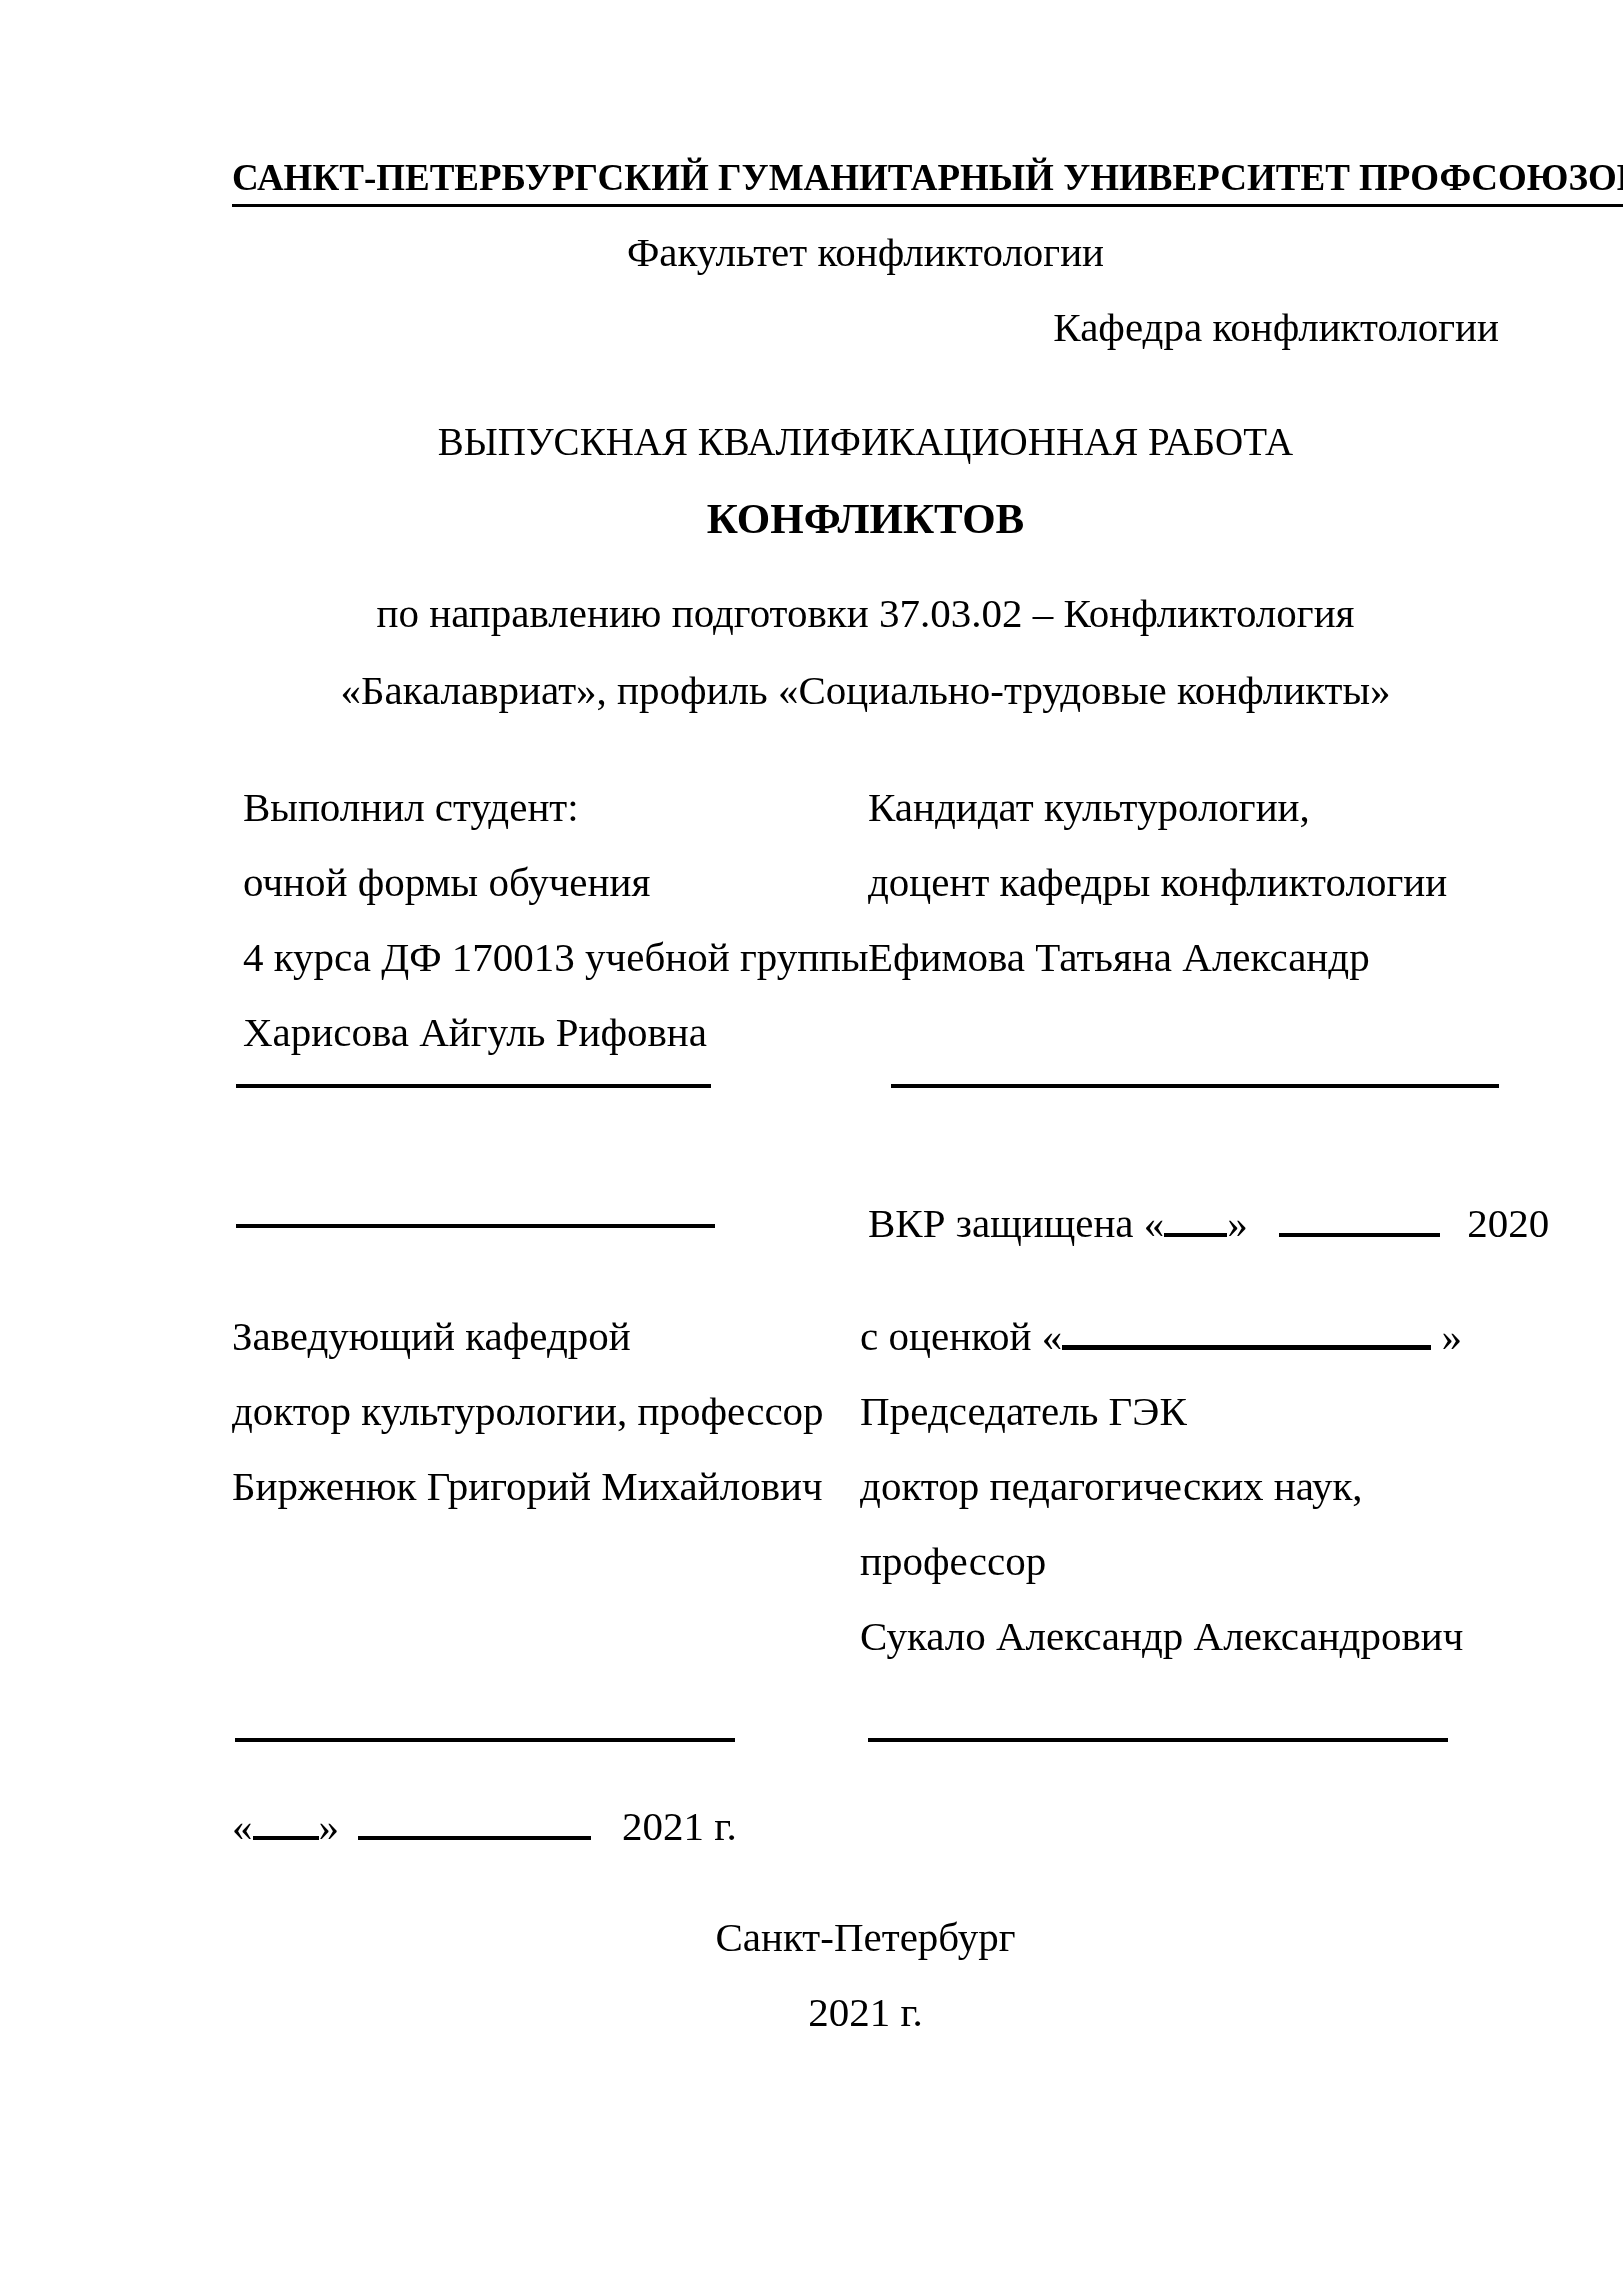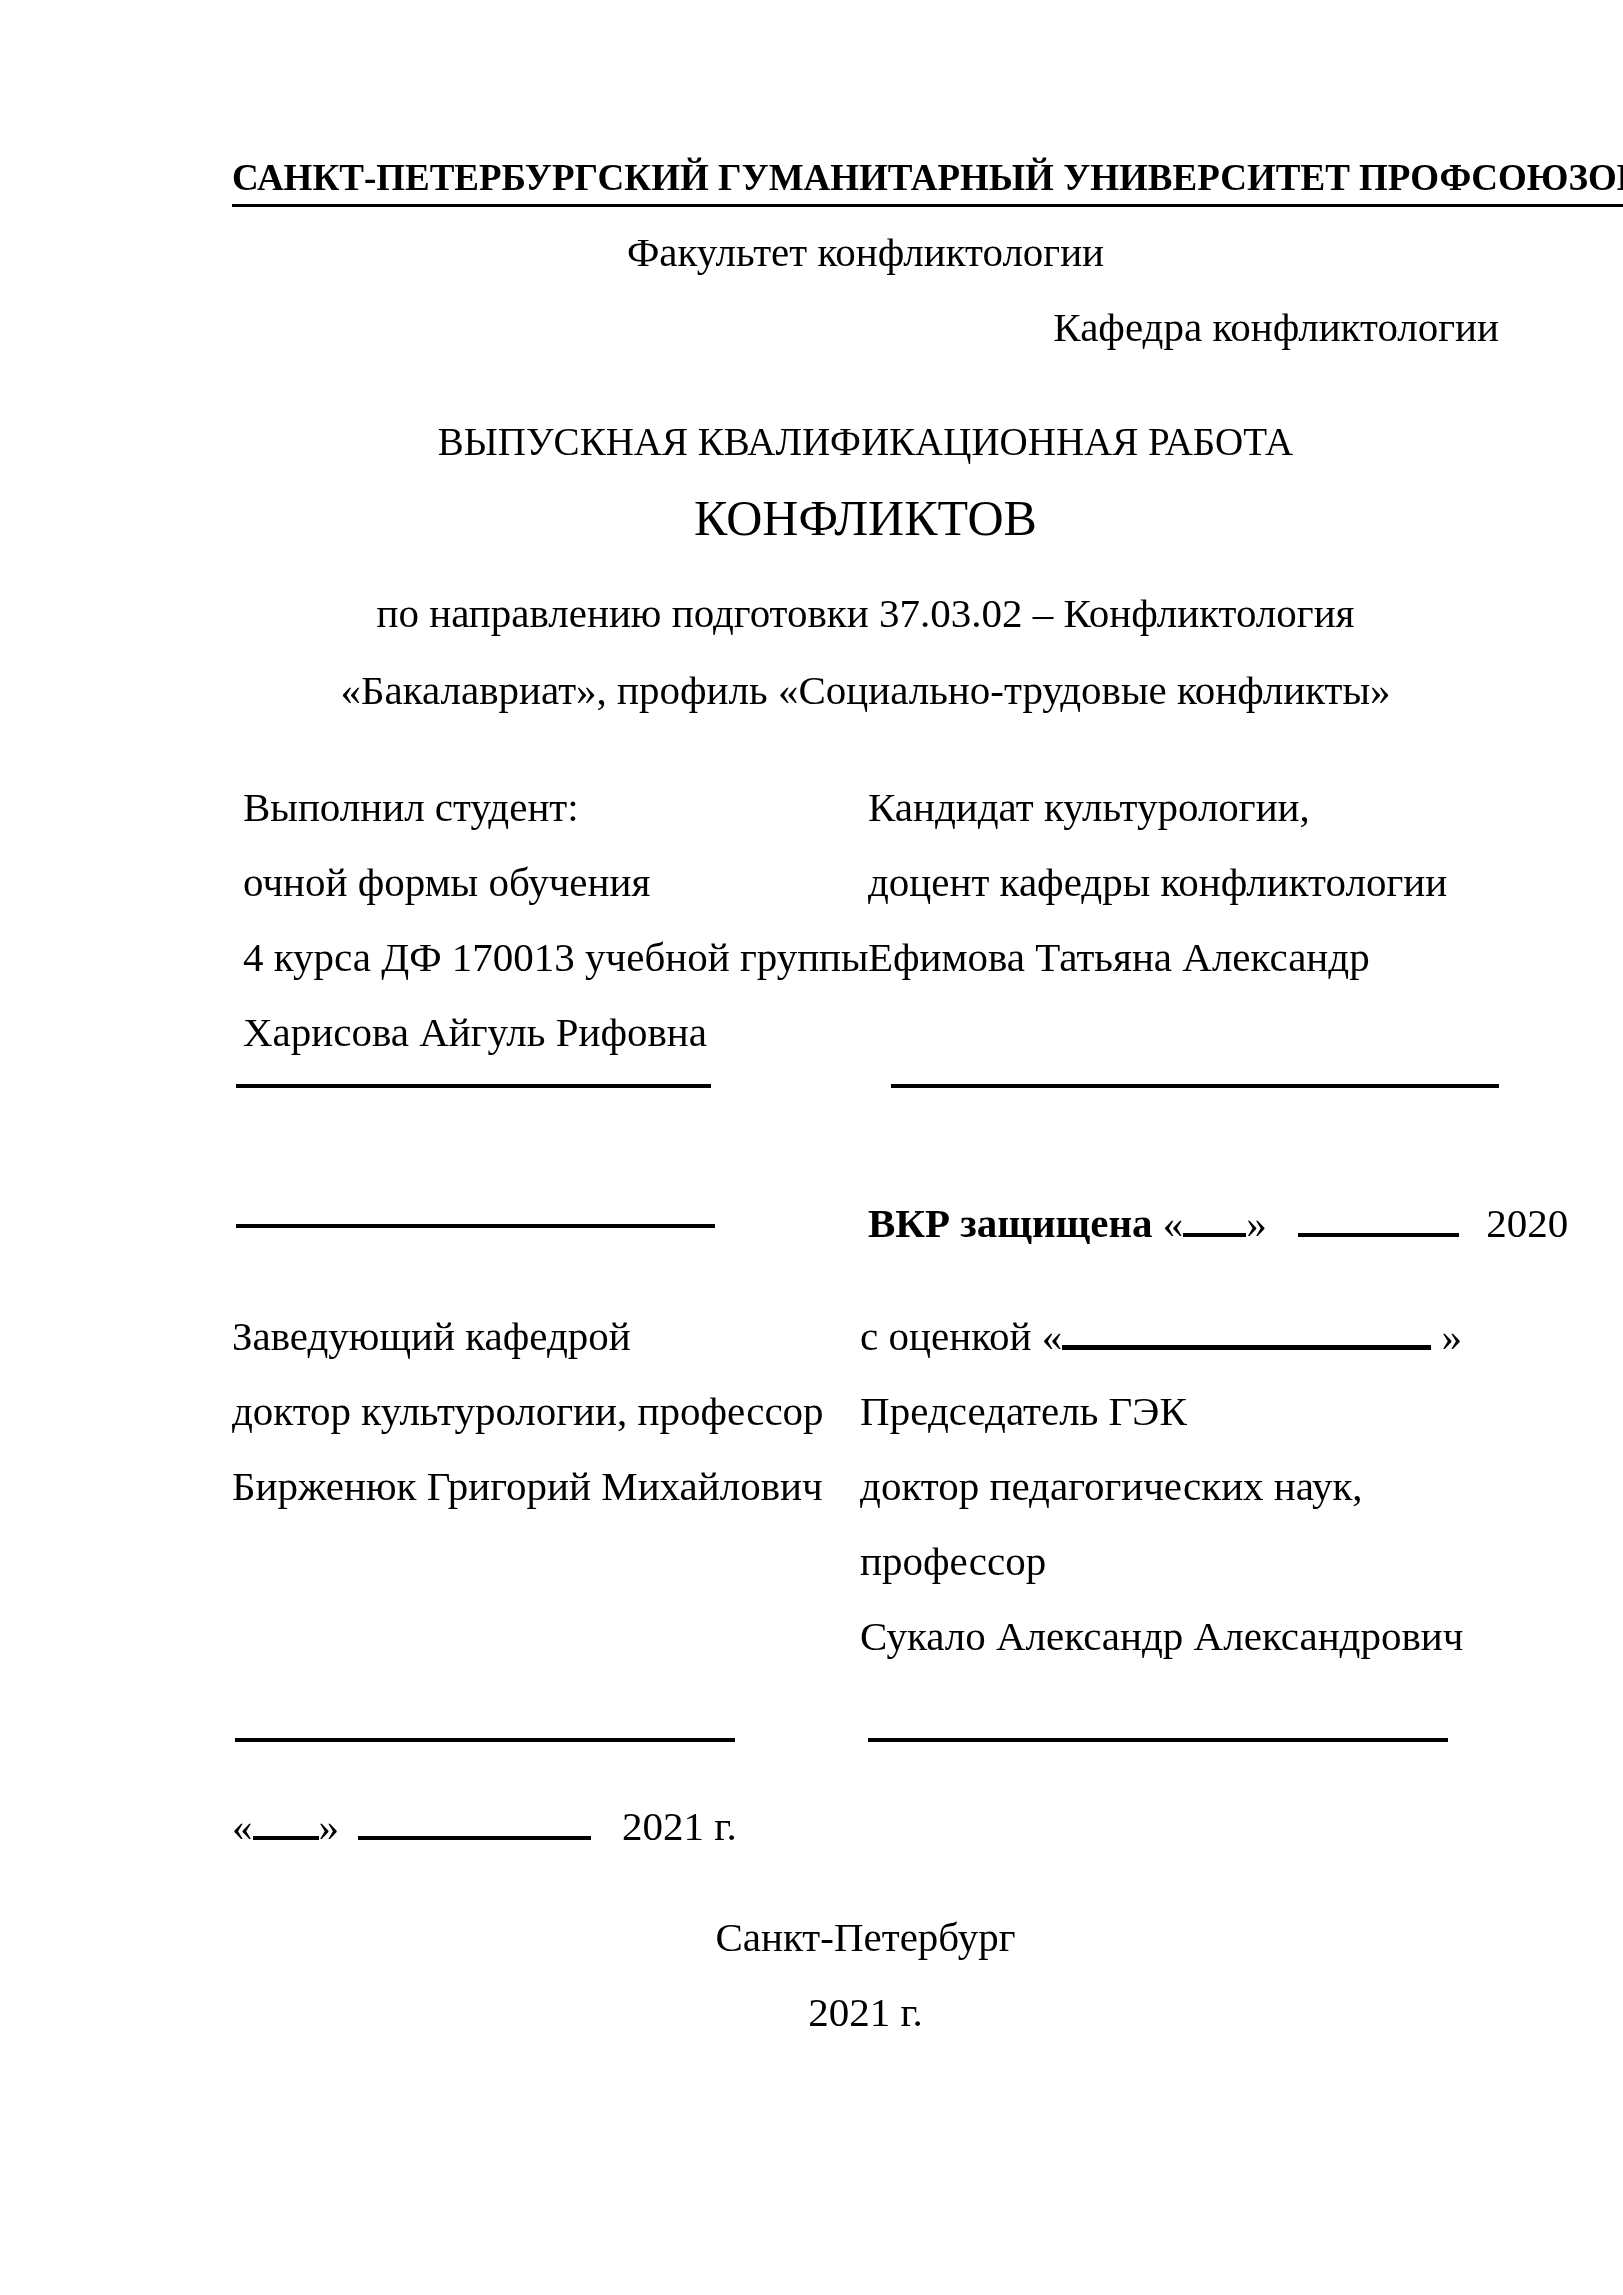--- a/index.html
+++ b/index.html
@@ -20,21 +20,21 @@
     overflow: hidden;
   }
   .line {
     font-size: 41px;
     line-height: 75px;
     white-space: nowrap;
   }
   .lh96 { line-height: 75px; }
   .center { text-align: center; }
   .right  { text-align: right; }
-  .bold   { font-weight: bold; }
+  .bold   { font-weight: normal; }
 
   .university {
     font-size: 37px;
     line-height: 75px;
     font-weight: bold;
     text-align: center;
     white-space: nowrap;
   }
   .university .u-inner {
     display: inline-block;
@@ -52,22 +52,22 @@
   }
   .thesis-title-1 {
     font-size: 39px;
     font-weight: bold;
     text-align: center;
     line-height: 75px;
     margin-top: 27px;
     white-space: nowrap;
   }
   .thesis-title-2 {
-    font-size: 50px;
-    font-weight: normal;
+    font-size: 43px;
+    font-weight: bold;
     text-align: center;
     line-height: 75px;
     margin-top: 1.6px;
     white-space: nowrap;
   }
   .program-1 { margin-top: 20.4px; text-align: center; }
   .program-2 { margin-top: 1.6px;  text-align: center; }
 
   .cols {
     display: grid;

